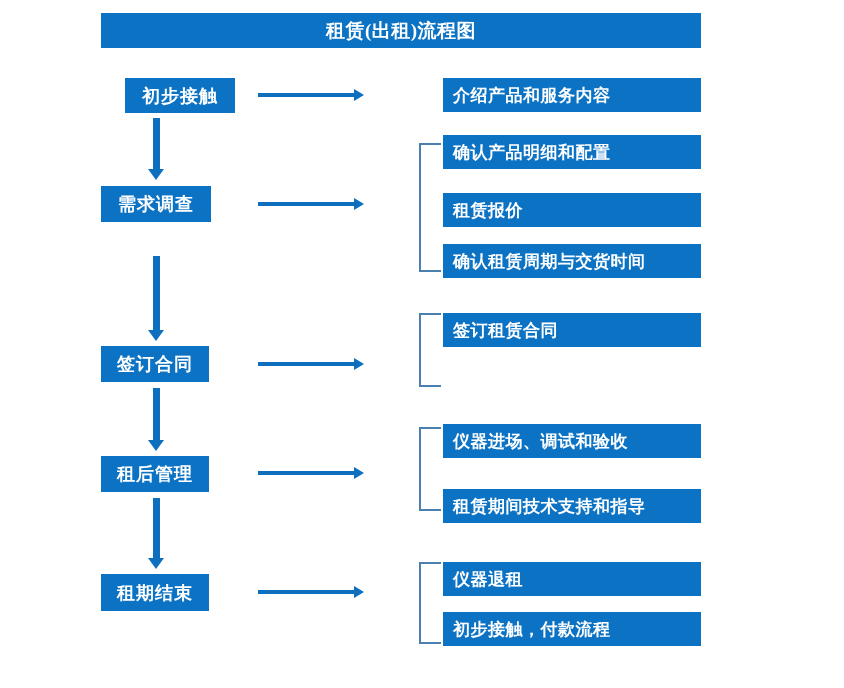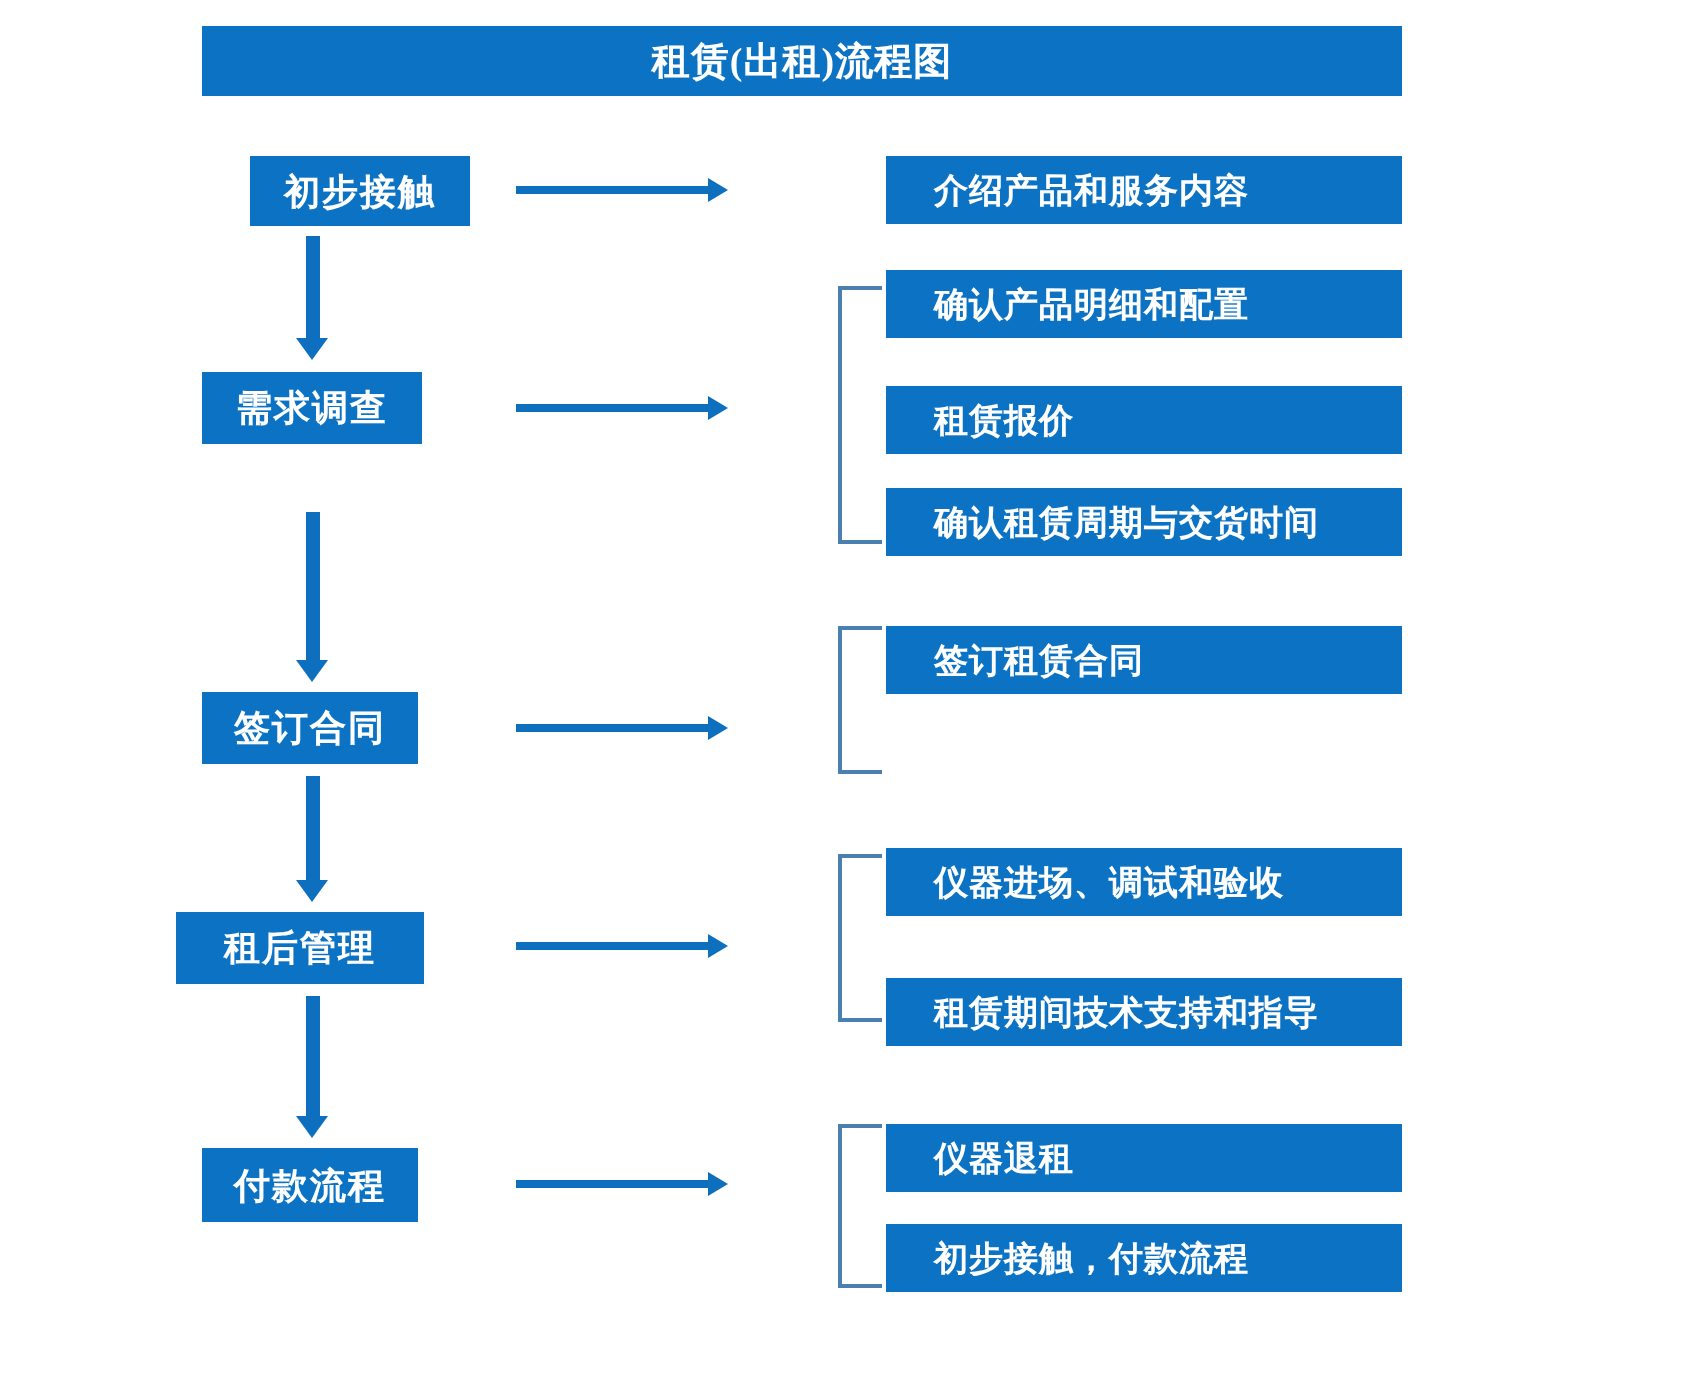--- a/index.html
+++ b/index.html
@@ -57,21 +57,21 @@
     position: absolute;
     left: 443px;
     width: 258px;
     height: 34px;
     background: #0b72c4;
     color: #ffffff;
     font-size: 17px;
     font-weight: bold;
     display: flex;
     align-items: center;
-    padding-left: 24px;
+    padding-left: 10px;
     box-sizing: border-box;
     letter-spacing: 0.5px;
   }
 
   
   .h-arrow {
     position: absolute;
     height: 12px;
   }
   .h-arrow .shaft {
@@ -130,23 +130,23 @@
 <div id="canvas">
 
   <div class="title-bar">租赁(出租)流程图</div>
 
   <div class="stage-box" style="left:101px; top:78px; width:110px; height:35px;margin-left:24px;">初步接触</div>
 
   <div class="stage-box" style="left:101px; top:186px; width:110px; height:36px;">需求调查</div>
 
   <div class="stage-box" style="left:101px; top:346px; width:108px; height:36px;">签订合同</div>
 
-  <div class="stage-box" style="left:88px; top:456px; width:124px; height:36px;">租后管理</div>
-
-  <div class="stage-box" style="left:101px; top:574px; width:108px; height:37px;">付款流程</div>
+  <div class="stage-box" style="left:101px; top:456px; width:108px; height:36px;">租后管理</div>
+
+  <div class="stage-box" style="left:101px; top:574px; width:108px; height:37px;">租期结束</div>
 
   <div class="v-arrow" style="left:148px; top:118px; height:62px;">
     <div class="shaft" style="height:51px;"></div>
     <div class="head" style="top:51px;"></div>
   </div>
 
   <div class="v-arrow" style="left:148px; top:256px; height:85px;">
     <div class="shaft" style="height:74px;"></div>
     <div class="head" style="top:74px;"></div>
   </div>

